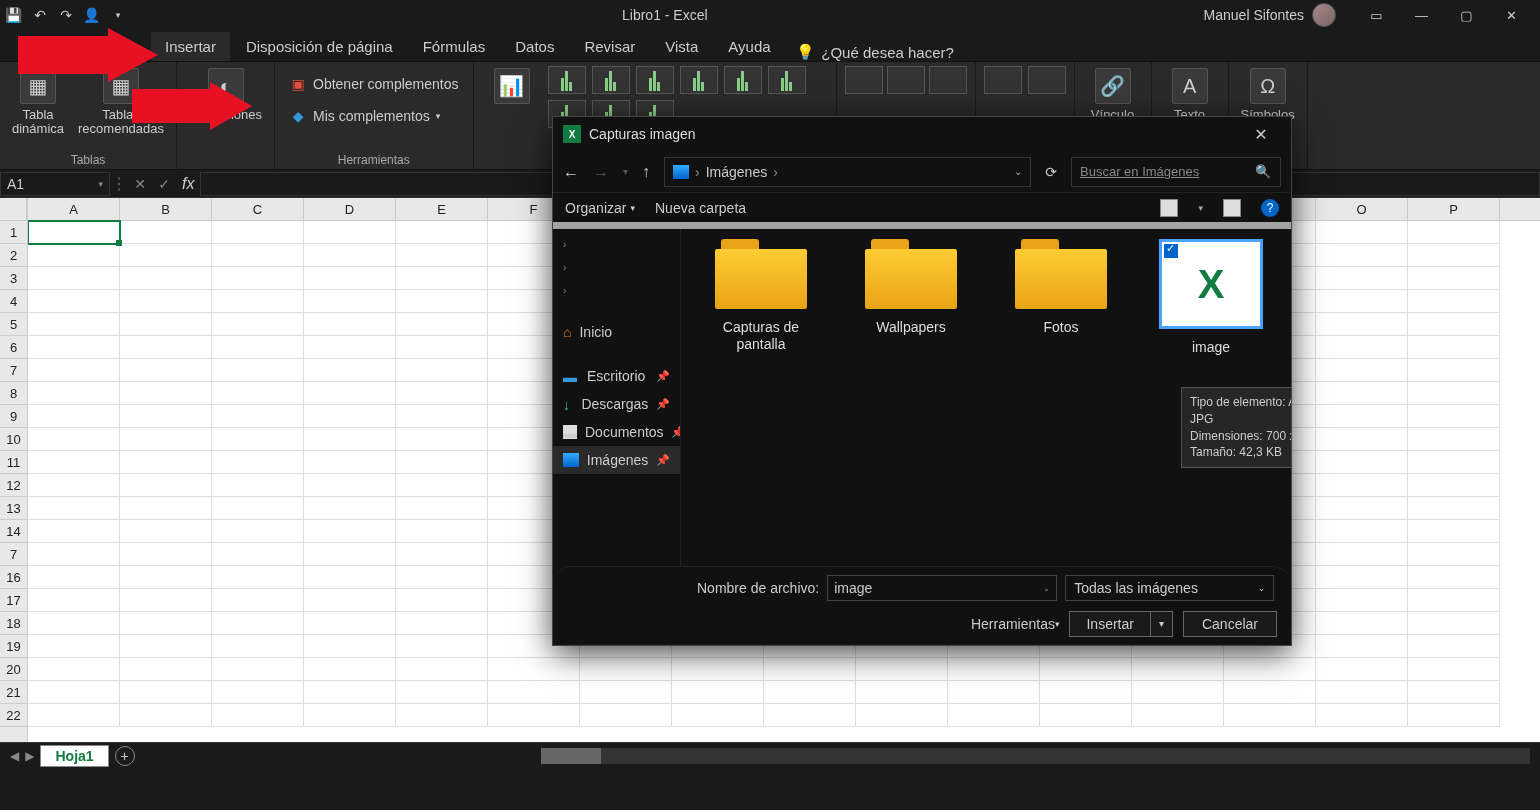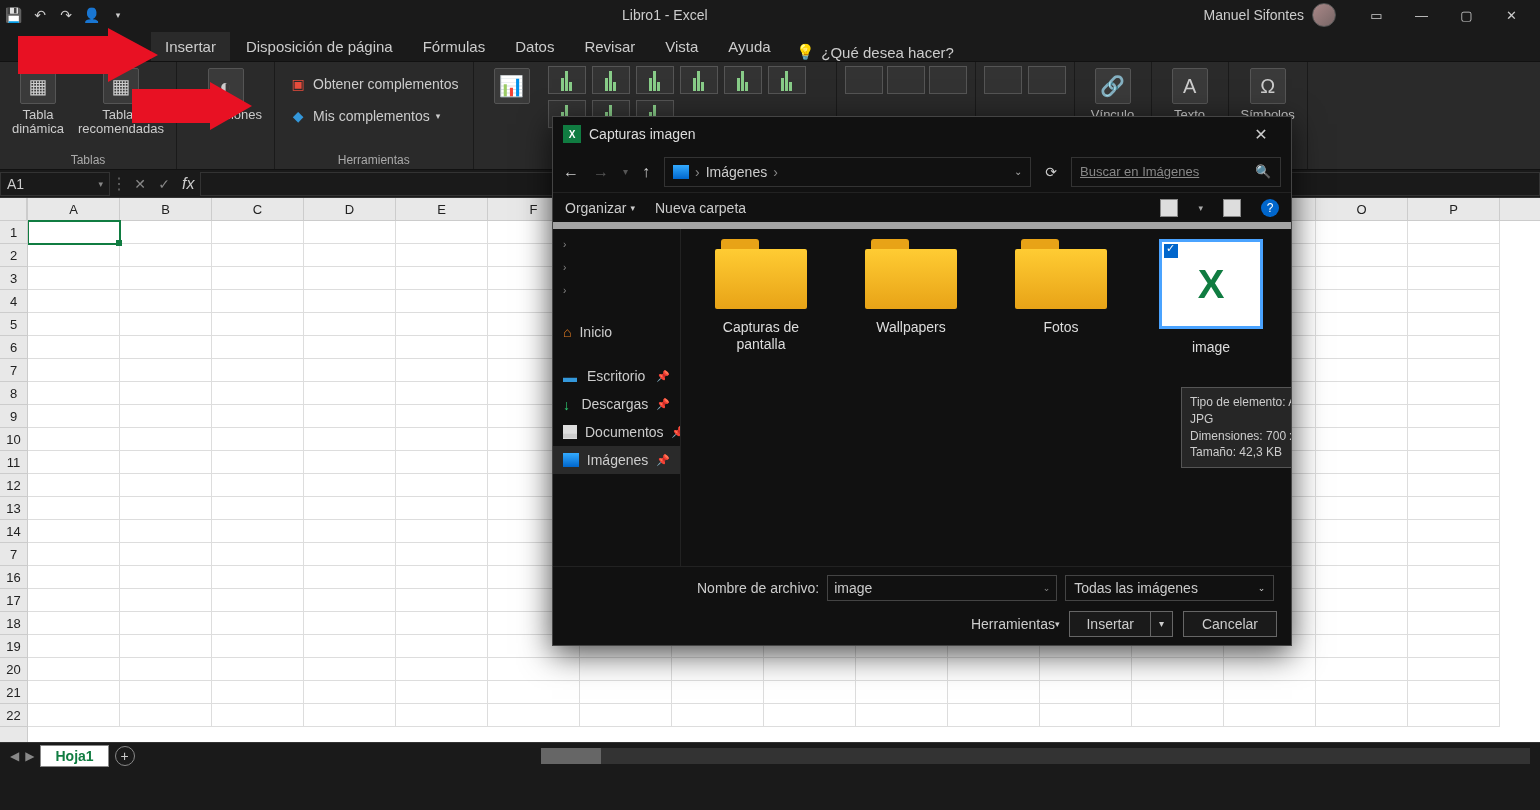--- a/index.html
+++ b/index.html
@@ -108,21 +108,21 @@
 .item { display:flex; flex-direction:column; align-items:center; gap:10px; width:120px; }
 .folder { width:92px; height:70px; position:relative; }
 .folder::before { content:""; position:absolute; top:0; left:6px; width:38px; height:14px; background:#e8a317; border-radius:3px 3px 0 0; }
 .folder::after { content:""; position:absolute; top:10px; left:0; width:92px; height:60px; background:linear-gradient(#ffcc33,#e8a317); border-radius:2px; }
 .item-label { font-size:14px; color:#ddd; text-align:center; line-height:1.2; }
 .thumb { width:104px; height:90px; background:#fff; display:flex; align-items:center; justify-content:center; position:relative; border:3px solid #4aa3ff; }
 .thumb .xl { font-size:40px; color:#107c41; font-weight:bold; }
 .check { position:absolute; top:2px; left:2px; width:14px; height:14px; background:#06c; }
 .check::after { content:"✓"; color:#fff; font-size:11px; position:absolute; top:-2px; left:2px; }
 .tooltip { position:absolute; right:-70px; top:158px; background:rgba(40,40,40,.92); border:1px solid #555; padding:6px 8px; font-size:12px; color:#ccc; line-height:1.4; width:180px; }
-.dlg-foot { padding:8px 14px; border-top:1px solid #222; display:flex; flex-direction:column; gap:10px; }
+.dlg-foot { padding:8px 14px; border-top:1px solid #222; display:flex; flex-direction:column; gap:10px;border-radius:19px; }
 .fn-row { display:flex; align-items:center; gap:8px; }
 .fn-label { font-size:14px; color:#ccc; width:auto; margin-left:130px; }
 .fn-input { flex:1; height:26px; background:#111; border:1px solid #444; color:#ccc; font-size:14px; padding:0 6px; display:flex; align-items:center; justify-content:space-between; max-width:230px; }
 .filter-sel { width:209px; height:26px; border:1px solid #444; display:flex; align-items:center; padding:0 8px; font-size:14px; color:#ccc; justify-content:space-between; }
 .btn-row { display:flex; gap:10px; justify-content:flex-end; align-items:center; }
 .link-btn { font-size:14px; color:#ccc; display:flex; align-items:center; }
 .dlg-btn { height:26px; padding:0 18px; border:1px solid #666; background:#1a1a1a; color:#ccc; font-size:14px; display:flex; align-items:center; }
 .dlg-btn.split { padding:0; display:flex; }
 .dlg-btn.split .main { padding:0 16px; border-right:1px solid #666; line-height:24px; }
 .dlg-btn.split .arr { padding:0 8px; line-height:24px; font-size:10px; }

